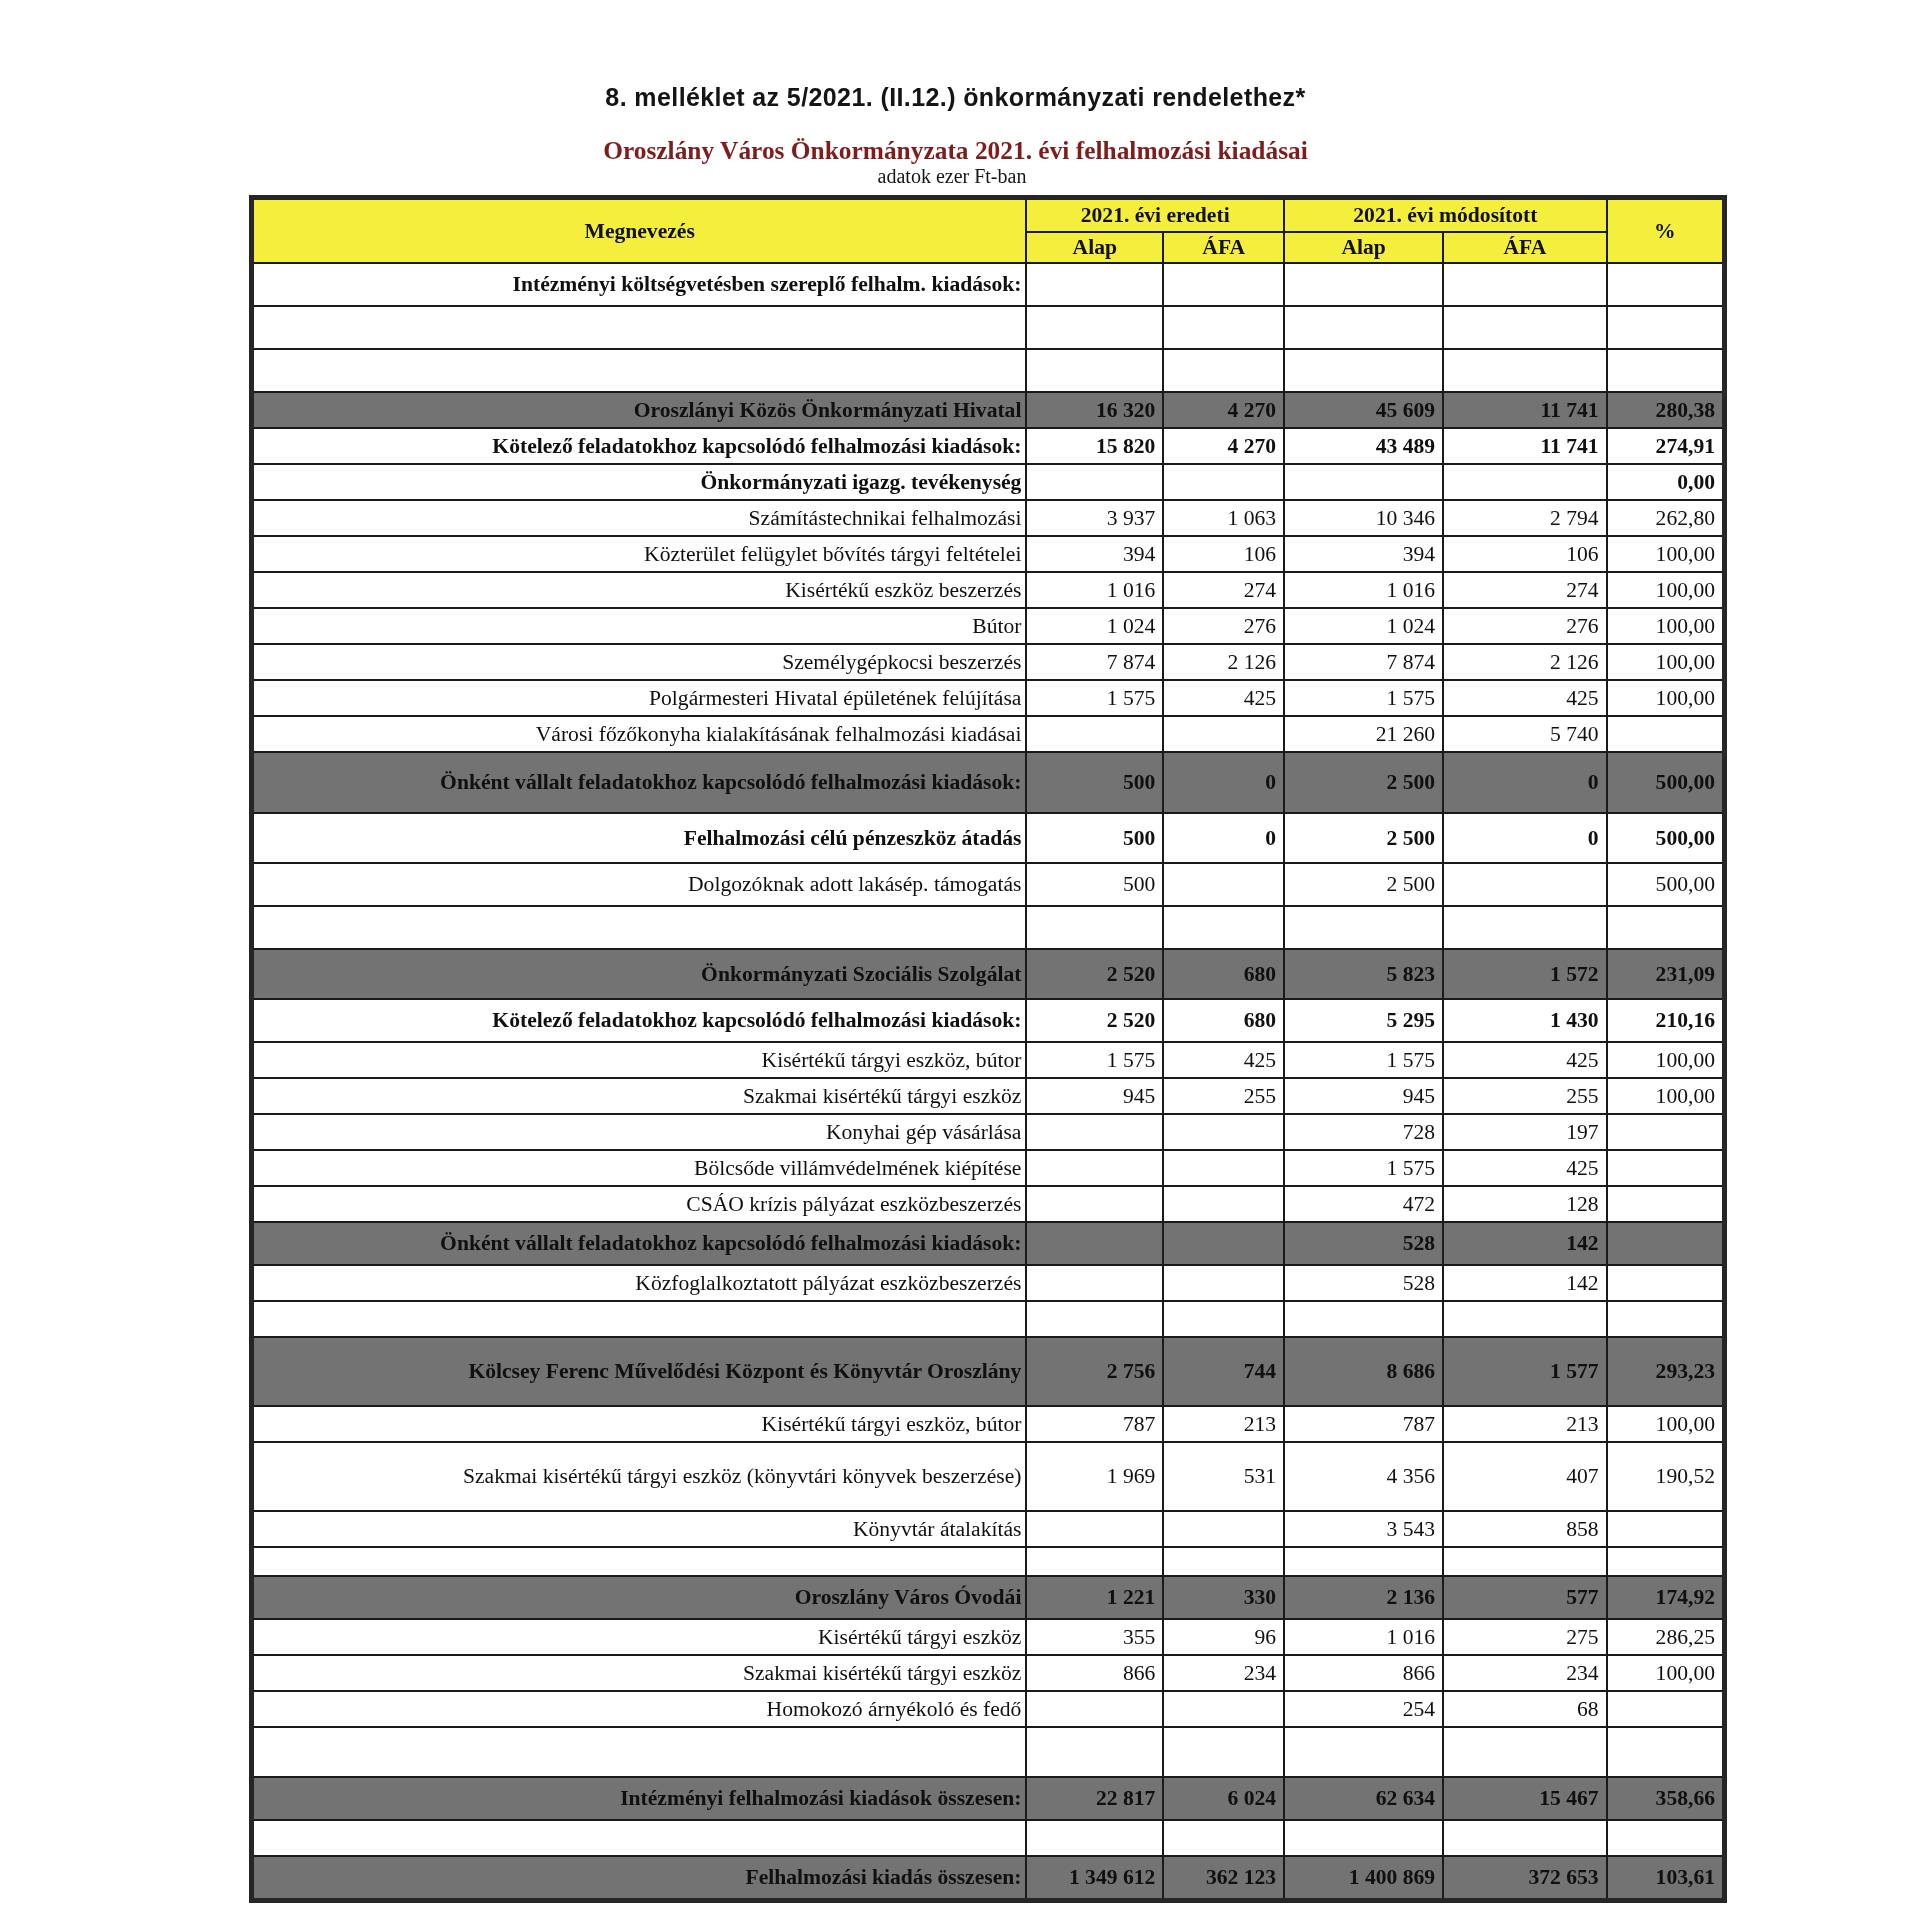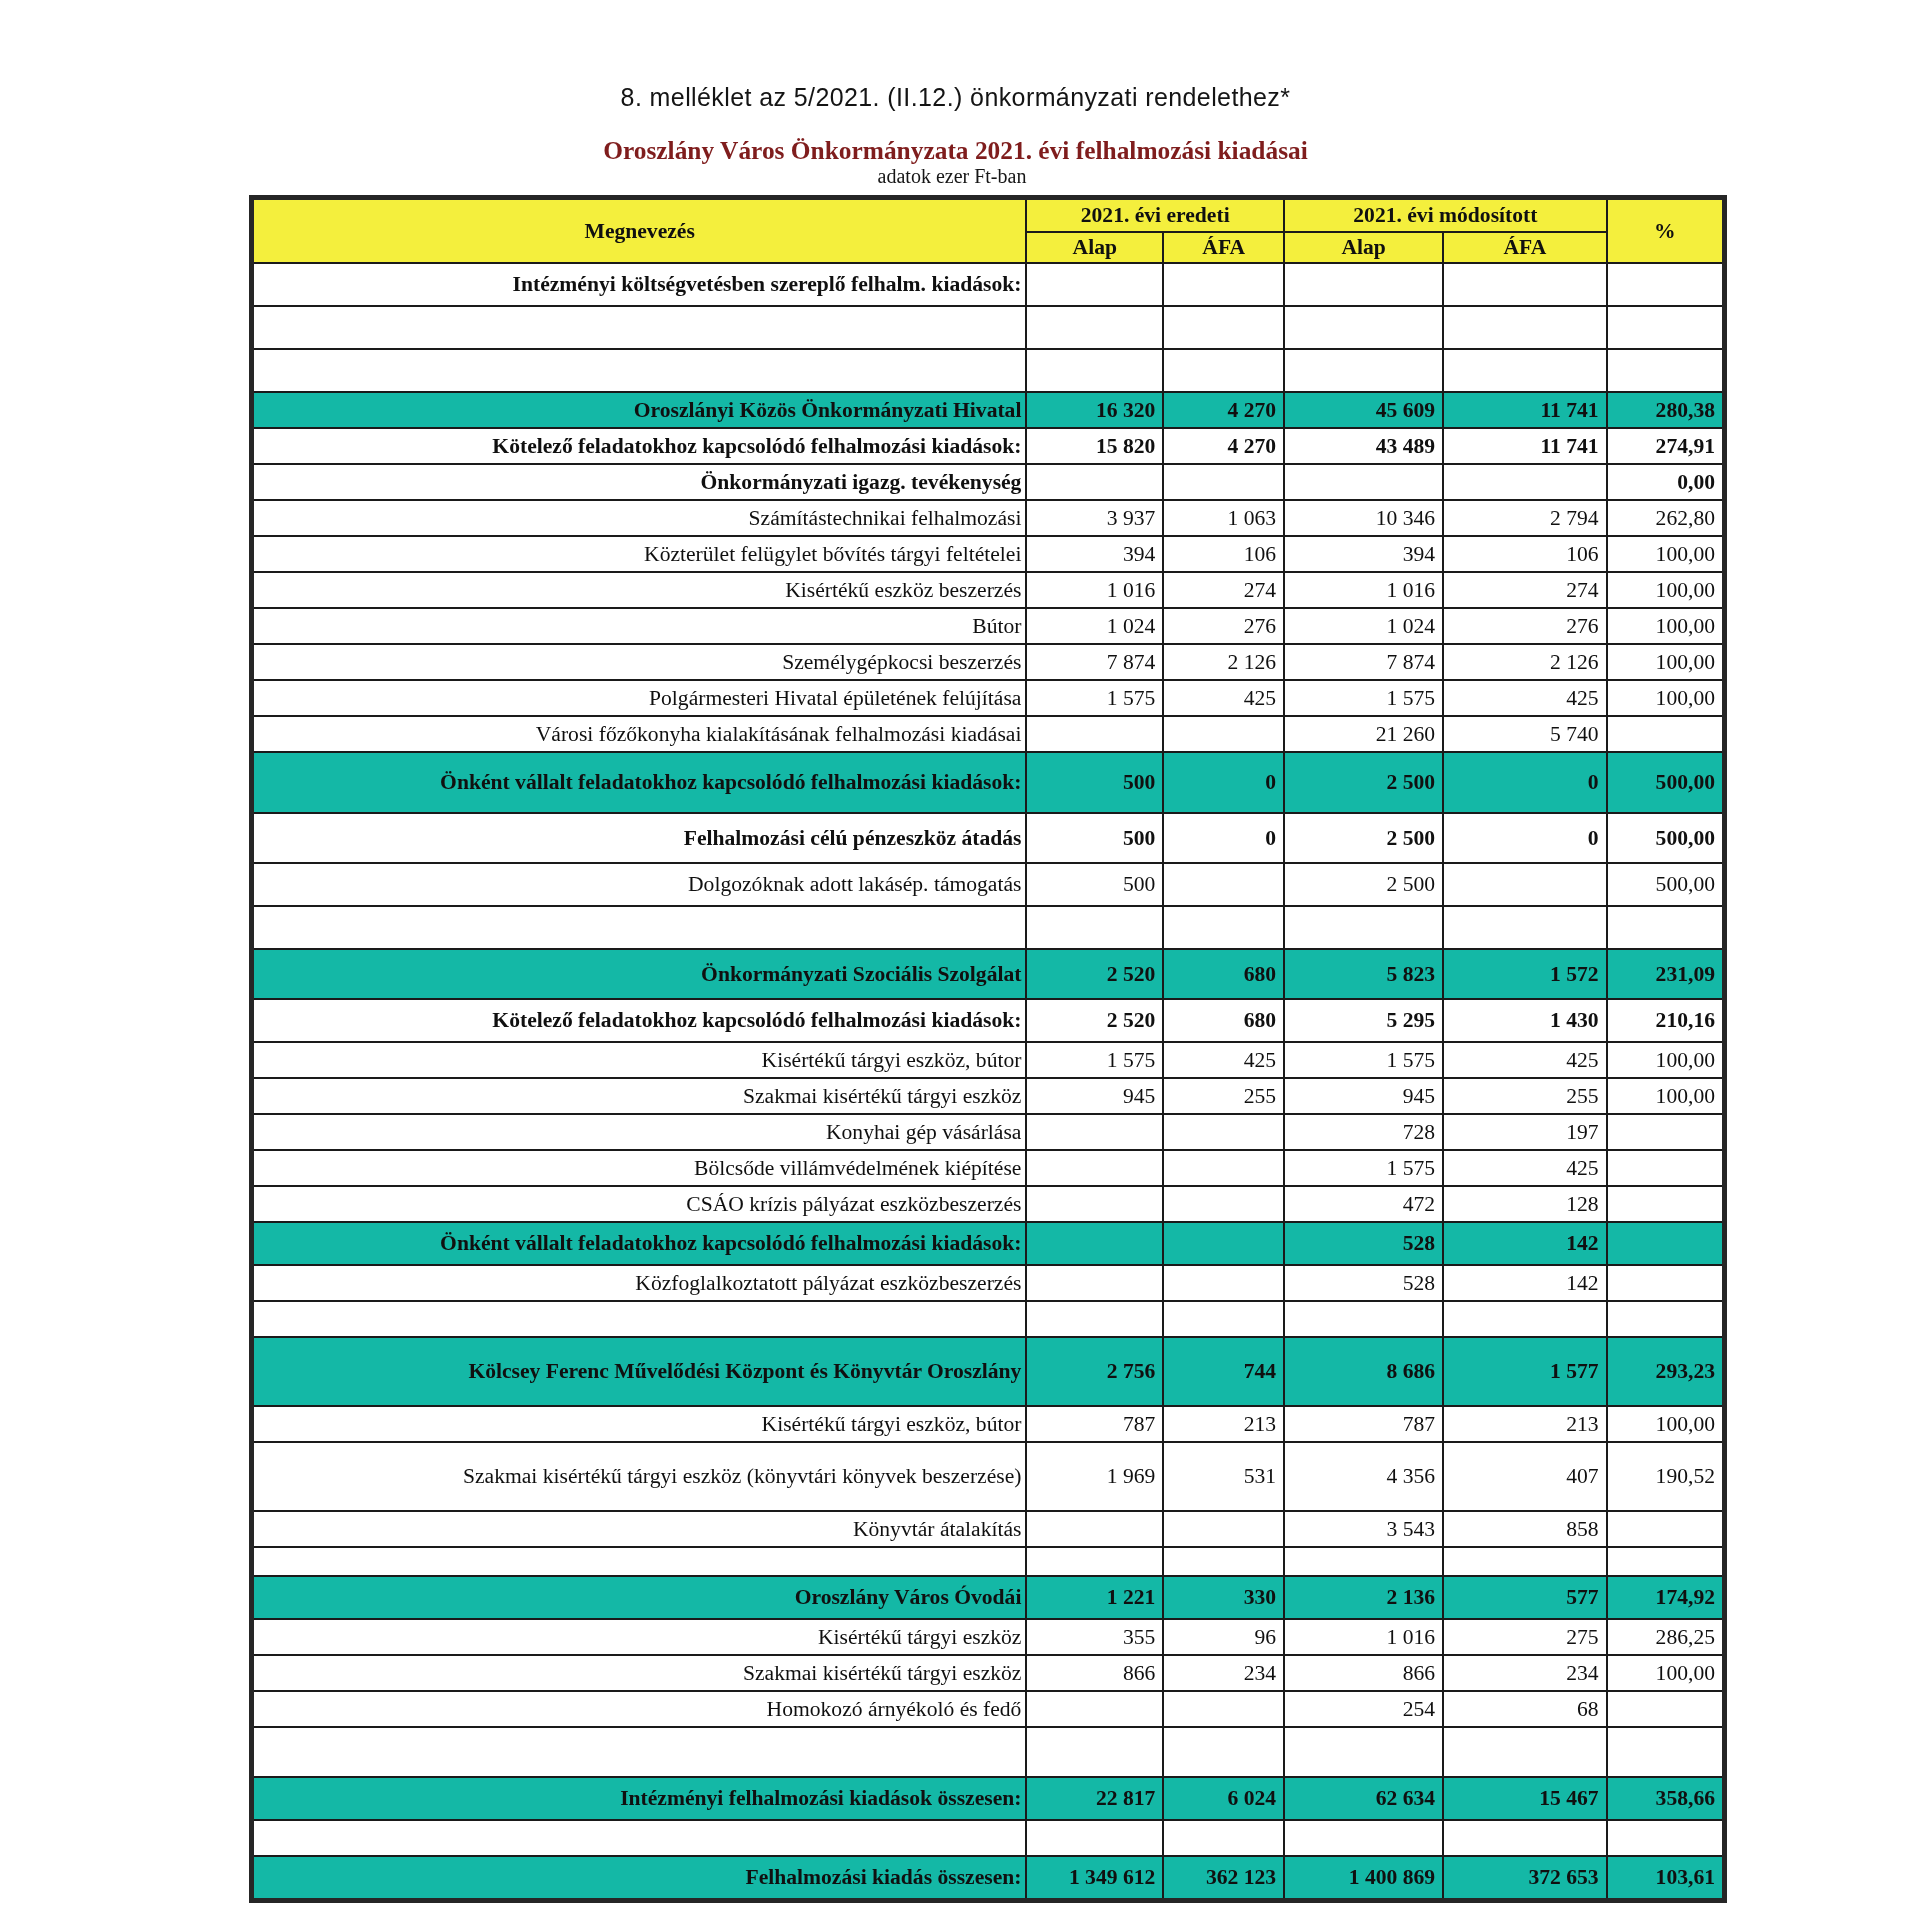--- a/index.html
+++ b/index.html
@@ -2,21 +2,21 @@
 <html style="font-size:6.2px"><head>
 <meta charset="utf-8">
 <style>
   html,body { margin:0; padding:0; background:#ffffff; }
   .canvas {
     position:relative; width:1911px; height:2702px; background:#ffffff;
     font-family:"Liberation Serif", serif; color:#101010; overflow:hidden;
   }
   .title1 {
     position:absolute; top:83px; left:0; width:100%; text-align:center;
-    font-family:"Liberation Sans", sans-serif; font-weight:normal; font-size:25px;
+    font-family:"Liberation Sans", sans-serif; font-weight:bold; font-size:25px;
     color:#141414; letter-spacing:0.4px;
   }
   .title2 {
     position:absolute; top:136px; left:0; width:100%; text-align:center;
     font-family:"Liberation Serif", serif; font-weight:bold; font-size:25.4px; color:#7f1d1d;
   }
   .units {
     position:absolute; top:165px; left:213px; width:1478px; text-align:center;
     font-size:20px; color:#161616;
   }
@@ -31,21 +31,21 @@
   }
   table.budget thead th {
     background:#f4ef3d; font-weight:bold; text-align:center; color:#101010;
   }
   thead tr.h1 th { height:29px; }
   thead tr.h2 th { height:27px; }
   th.pct-h { font-size:24px; }
   td.lbl { text-align:right; padding:1.5px 3.9px 1.5px 5.4px; }
   td.num { text-align:right; padding:1.5px 7px 1.5px 2.3px; }
   tr.bold td { font-weight:bold; }
-  tr.tint td { background:#14b8a6; }
+  tr.tint td { background:#737373; }
   tr.r-s  td { height:24px; }
   tr.r-n  td { height:31px; }
   tr.r-m  td { height:38px; }
   tr.r-t  td { height:45px; }
   tr.r-xt td { height:56px; }
   tr.r-xxt td { height:64px; }
 </style>
 </head>
 <body>
 

